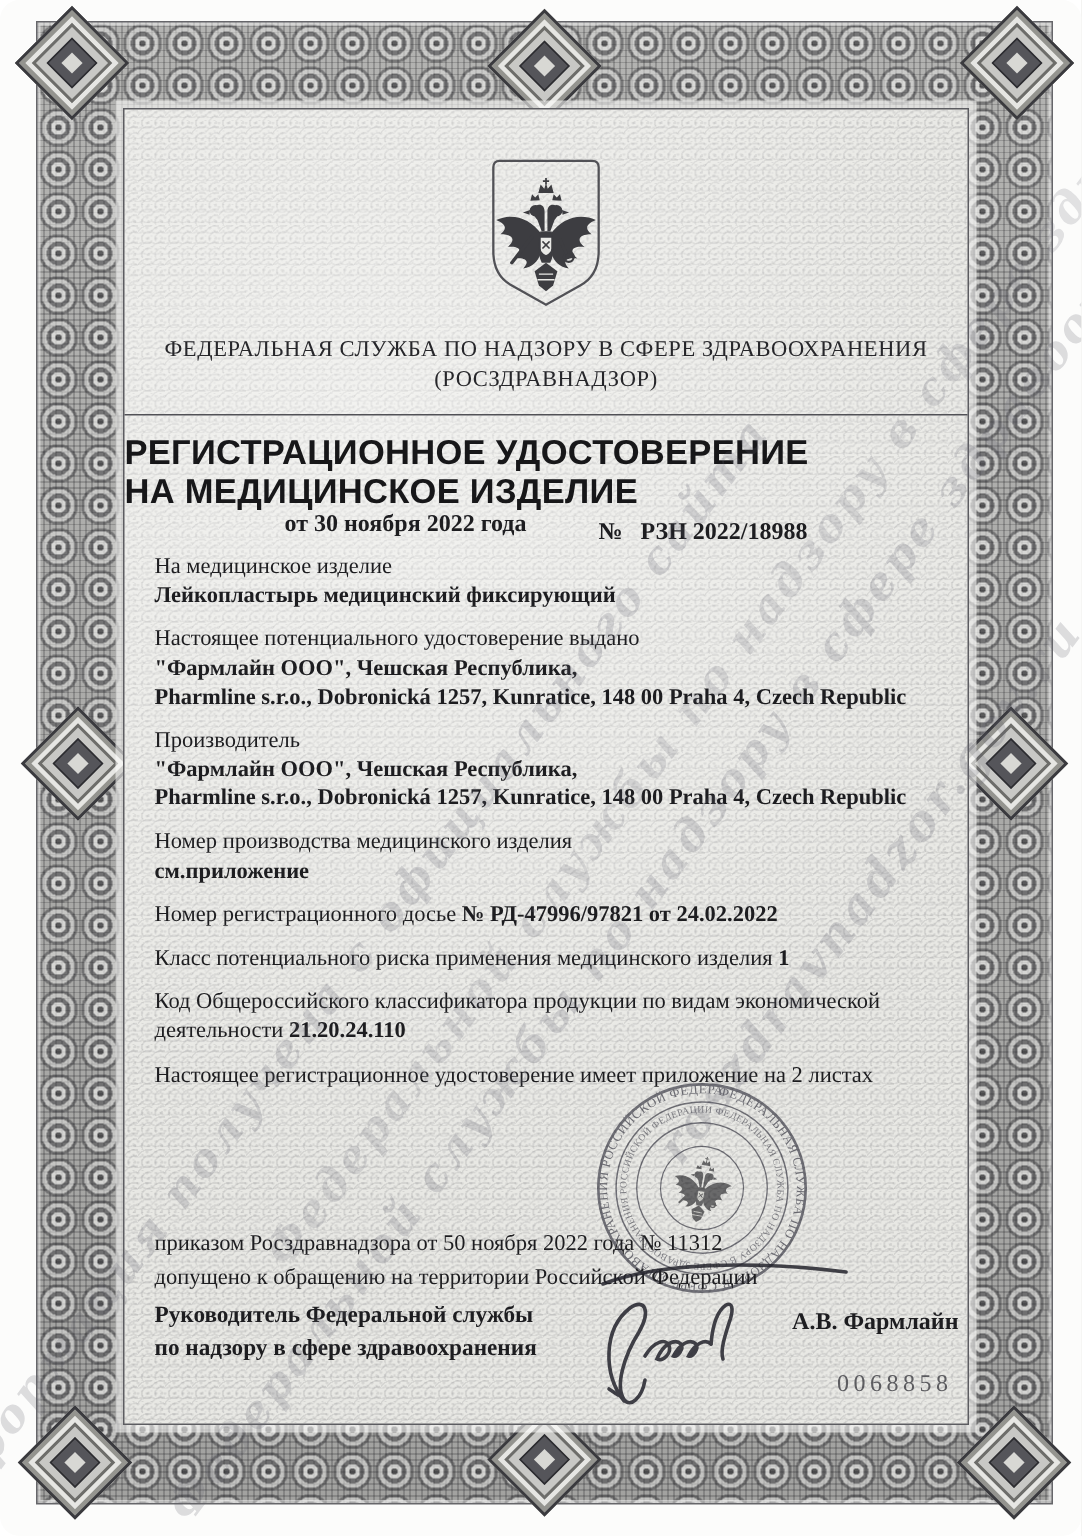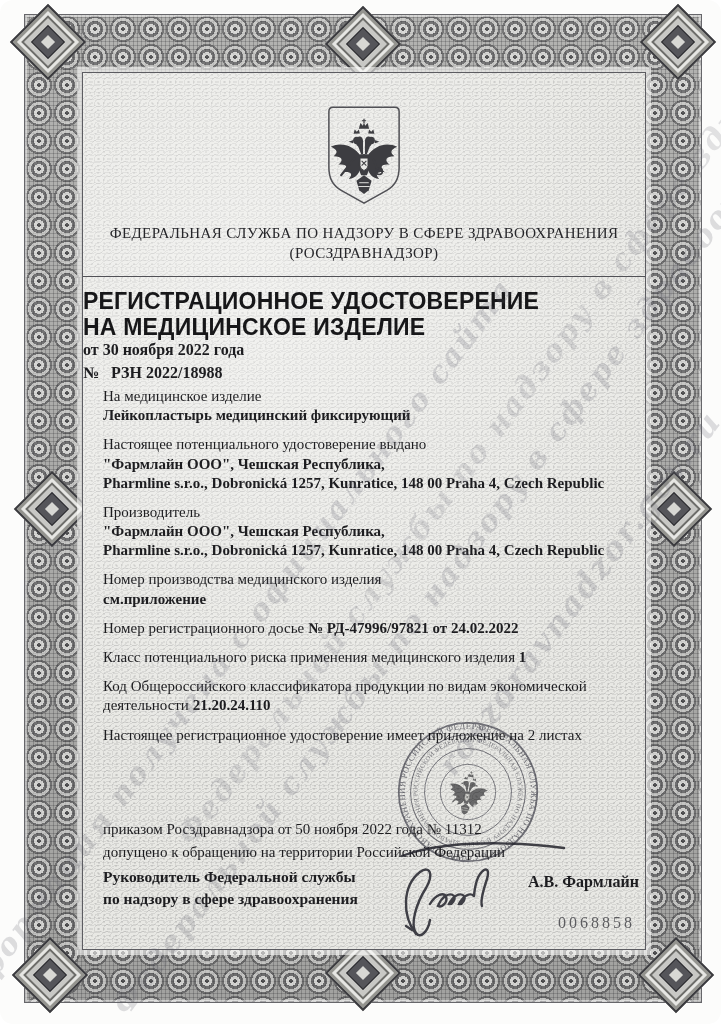--- a/index.html
+++ b/index.html
@@ -38,21 +38,21 @@
       repeating-radial-gradient(circle at 7px 9px, rgba(104,104,110,.16) 0 1px, rgba(0,0,0,0) 1px 4px),
       repeating-radial-gradient(circle at 3px 2px, rgba(88,88,94,.13) 0 1px, rgba(0,0,0,0) 1px 3px);
     background-size:100% 100%,9px 11px,6px 7px;
     border:1px solid #5c5c61;box-shadow:0 0 0 5px rgba(252,252,250,.6);}
 
   .emblem{display:block;margin:30px auto 8px;width:96px;height:112px;}
   .org{ text-align:center;font-size:15px;line-height:1.35;letter-spacing:.4px;color:#26262a;}
   .rule{border-top:1.5px solid #515156;margin:12px 0 0;}
   .title{margin-top:11px;text-align:left;font-family:"Liberation Sans","DejaVu Sans",sans-serif;
          font-weight:700;font-size:23px;line-height:1.14;letter-spacing:.2px;color:#171719;}
-  .datenum{display:flex;justify-content:center;font-weight:700;font-size:16px;margin-top:1px;flex-direction:column;}
+  .datenum{display:flex;justify-content:center;gap:48px;font-weight:700;font-size:16px;margin-top:1px;}
   .datenum .num{transform:translateY(5px);}
 
   .content{padding:0 20px;font-size:15px;line-height:1.28;}
   .sec{margin-top:10px;}
   .sec .lab{font-weight:400;}
   .sec .val{font-weight:700;}
   .inline b{font-weight:700;}
 
   .order{position:absolute;left:20px;top:745px;font-size:15px;line-height:1.5;width:430px;}
   .signer{position:absolute;left:20px;top:793px;font-weight:700;font-size:15.5px;line-height:1.42;}

